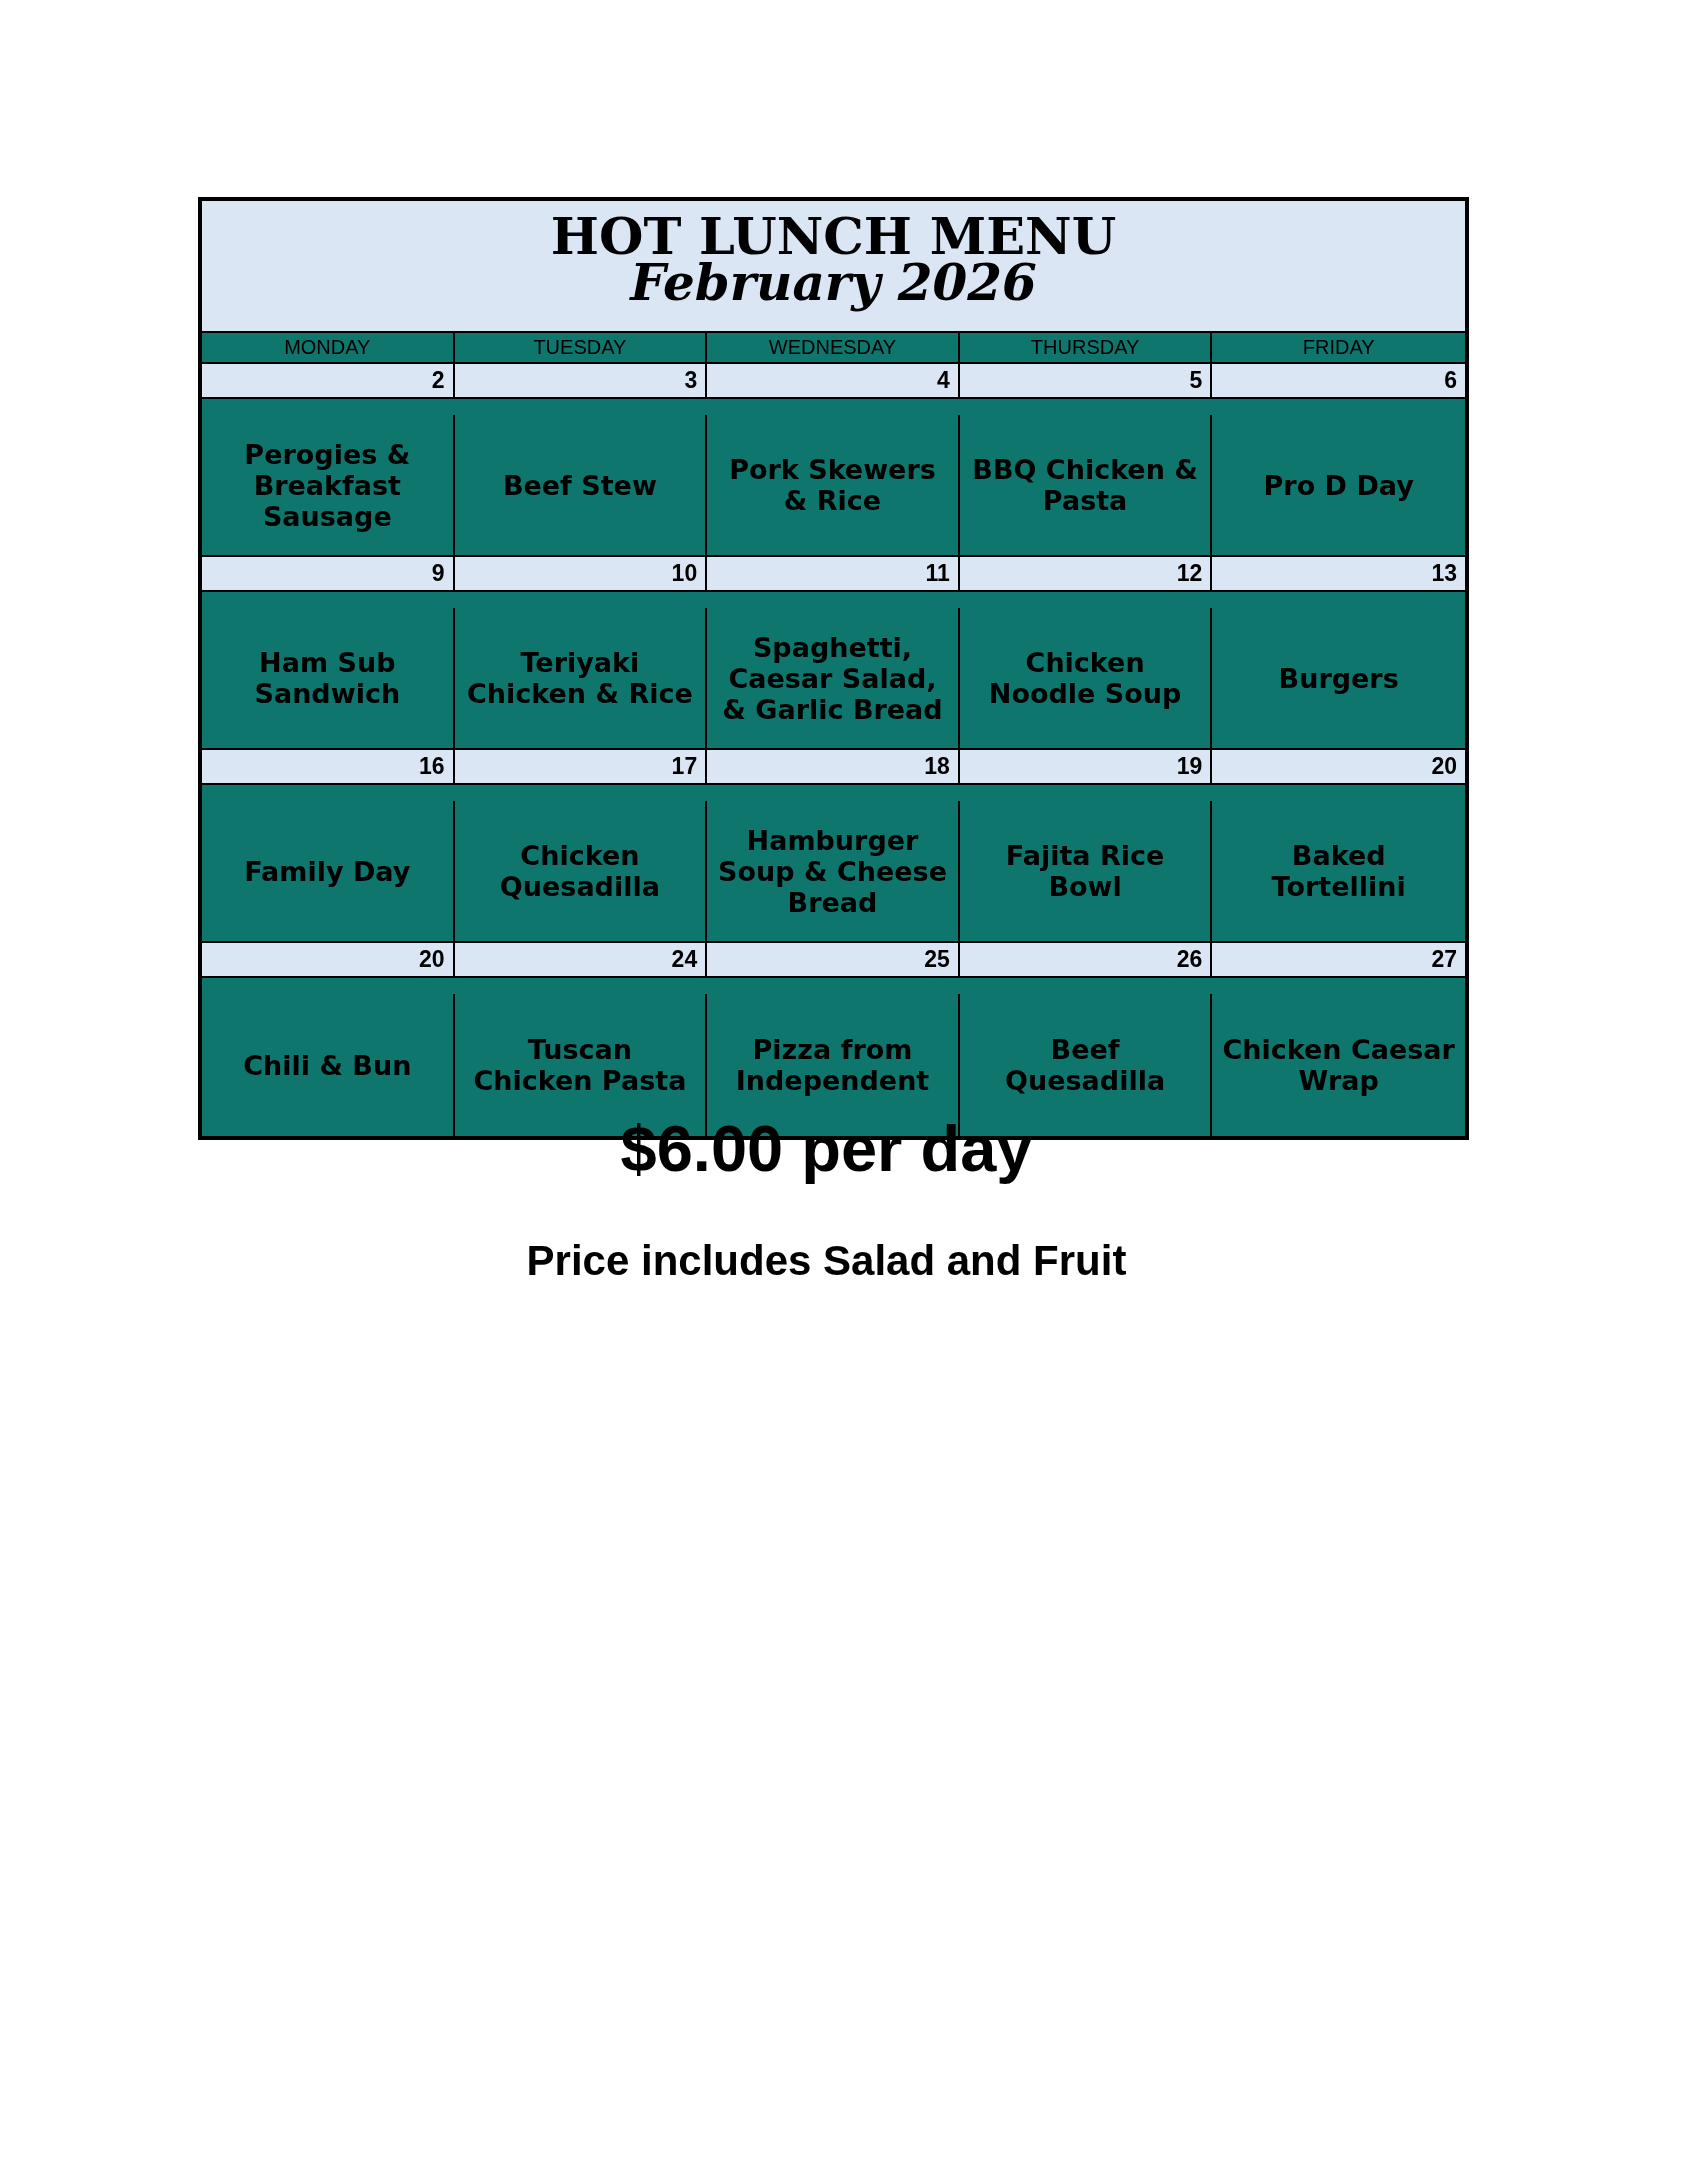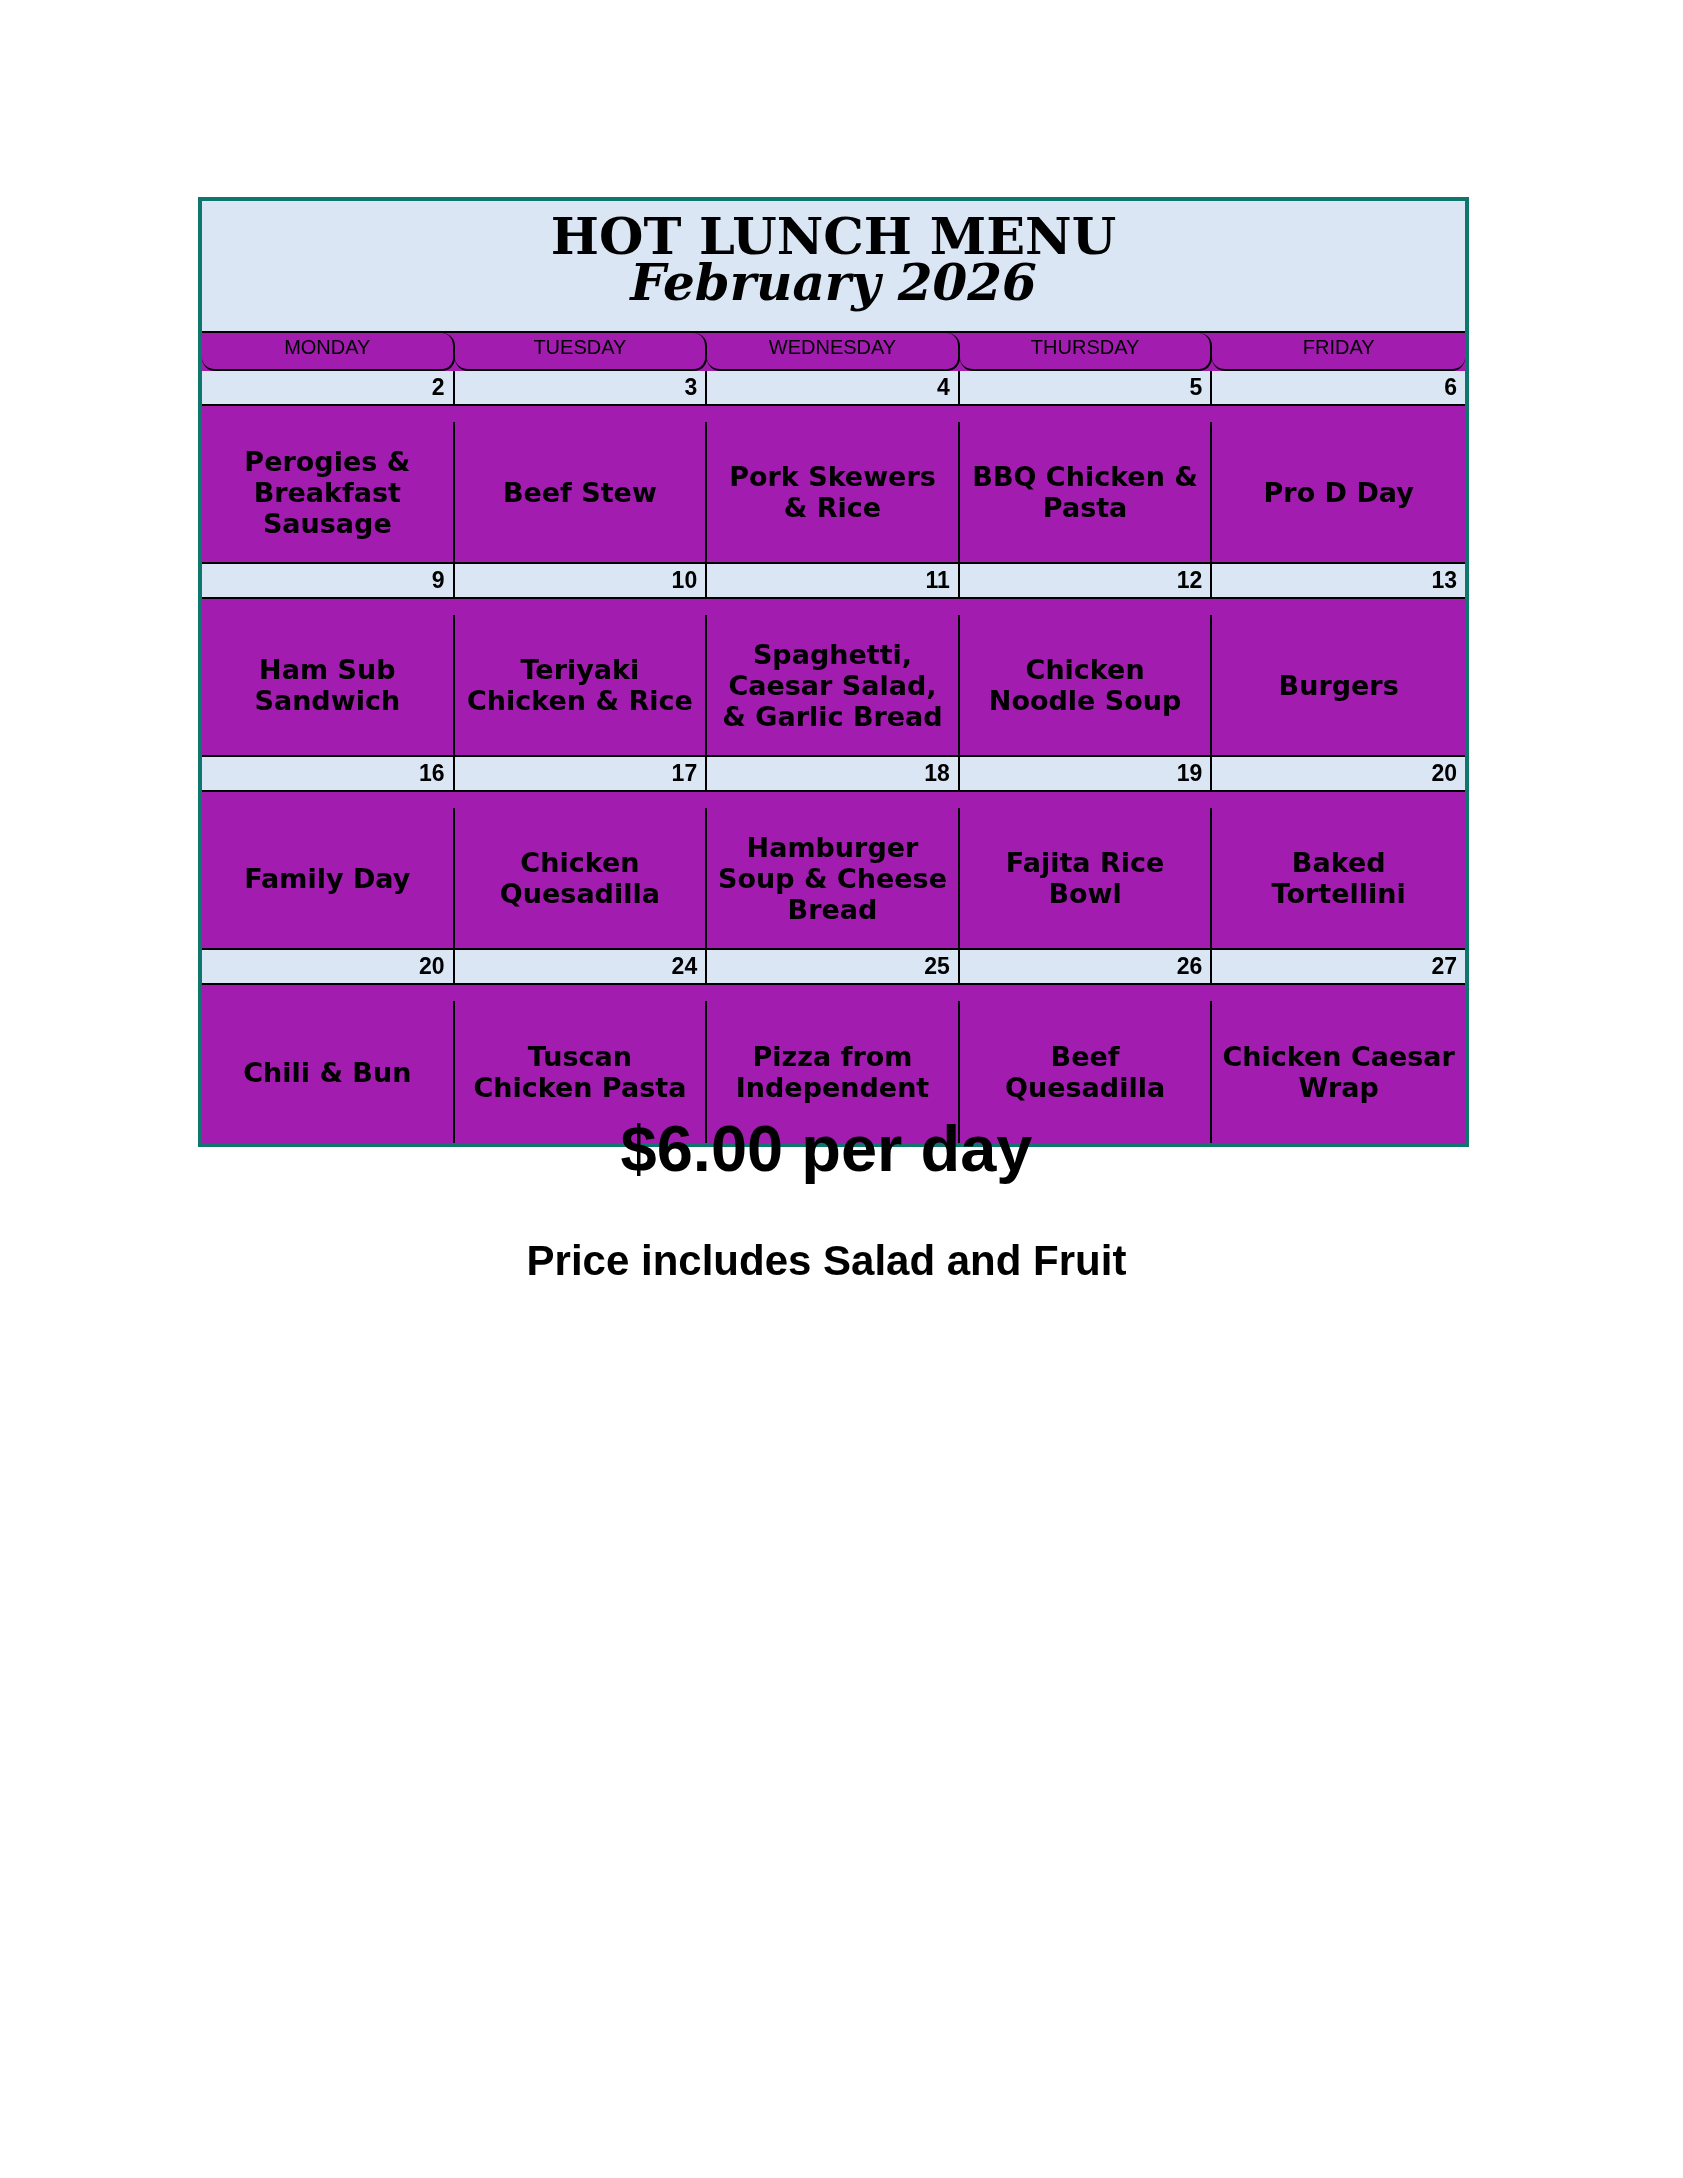--- a/index.html
+++ b/index.html
@@ -1,38 +1,37 @@
 <!DOCTYPE html>
 <html><head>
 <meta charset="utf-8">
 <style>
   html, body { margin:0; padding:0; background:#ffffff; }
   body { width:1683px; height:2178px; position:relative; overflow:hidden; font-family:"Liberation Sans", sans-serif; color:#000; }
   .menu-table {
     position:absolute; left:198px; top:197px; width:1271px;
-    border:4px solid #0f766e; box-sizing:border-box; background:#a21caf;
+    border:4px solid #000000; box-sizing:border-box; background:#0f766e;
   }
   .title-block {
     height:132px; background:#dae6f4; text-align:center;
     border-bottom:2px solid #000; box-sizing:border-box; position:relative;
   }
   .title-main {
     position:absolute; left:0; right:0; top:4px;
     font-family:"DejaVu Serif", serif; font-weight:bold; font-size:51px; letter-spacing:0px; line-height:63px;
   }
   .title-sub {
     position:absolute; left:0; right:0; top:51px;
     font-family:"DejaVu Serif", serif; font-weight:bold; font-style:italic; font-size:50px; line-height:61px;
   }
   .grid { display:grid; grid-template-columns:repeat(5, 1fr); }
   .day-head {
-    height:38px; line-height:29px; text-align:center; font-size:20px;
+    height:31px; line-height:29px; text-align:center; font-size:20px;
     border-right:2px solid #000; border-bottom:2px solid #000; box-sizing:border-box;
     font-family:"Liberation Sans", sans-serif;
-    border-radius:13px;
   }
   .date-cell {
     height:35px; line-height:33px; text-align:right; padding-right:8px; font-size:23px; font-weight:bold;
     background:#dae6f4; border-right:2px solid #000; border-bottom:2px solid #000; box-sizing:border-box;
   }
   .food-cell {
     height:142px; display:flex; align-items:center; justify-content:center; text-align:center;
     border-right:2px solid #000; border-bottom:2px solid #000; box-sizing:border-box;
     font-family:"DejaVu Sans", sans-serif; font-weight:bold; font-size:27px; line-height:31px; padding:0 10px;margin-top:16px;
   }

